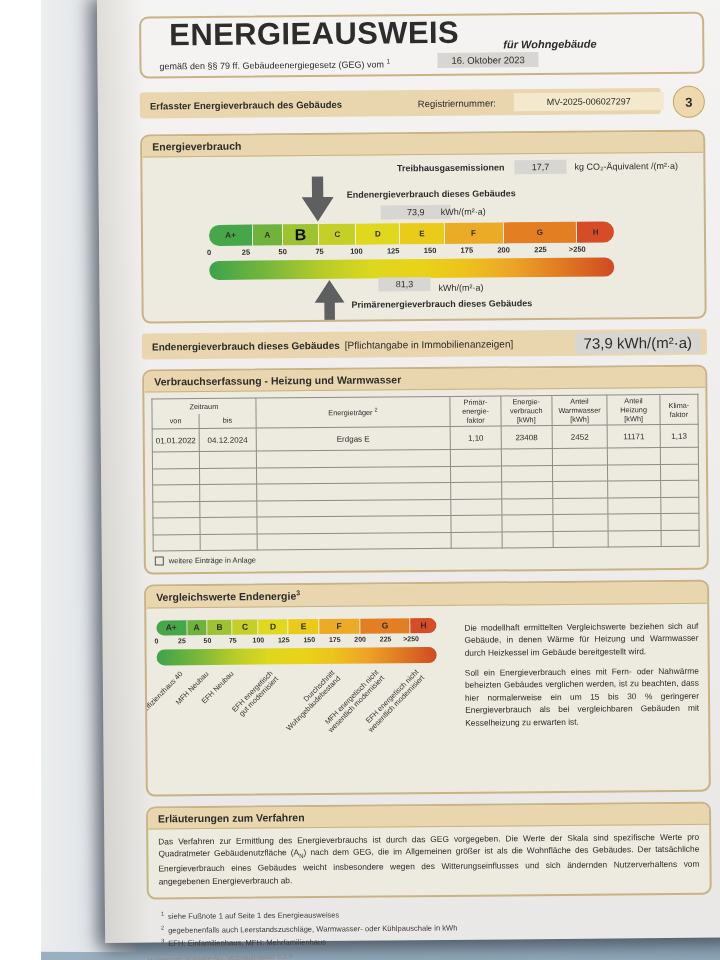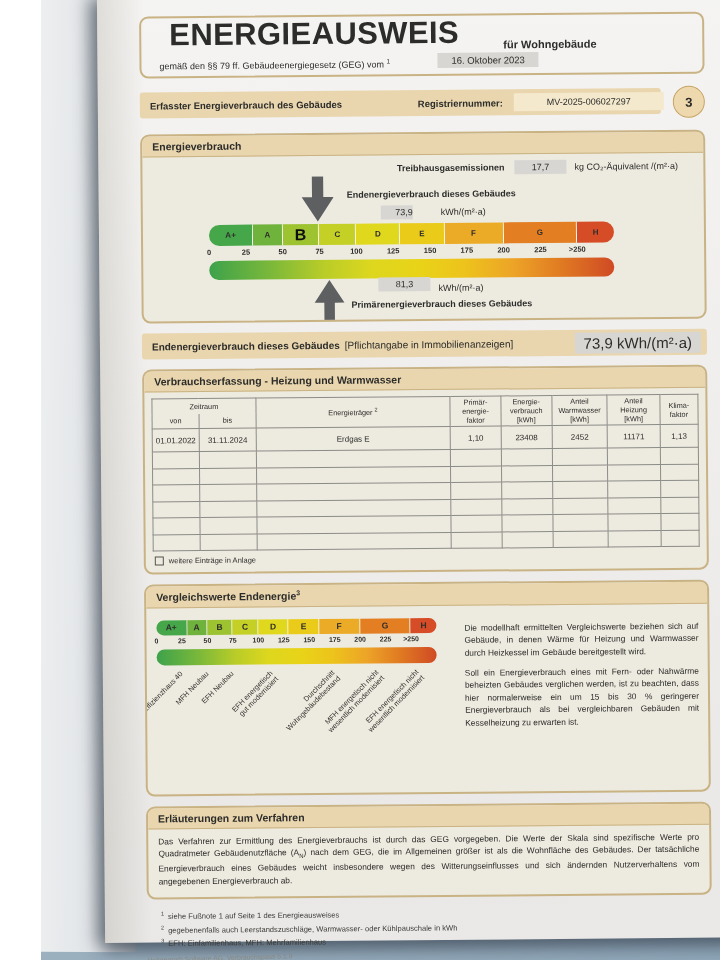--- a/index.html
+++ b/index.html
@@ -29,32 +29,32 @@
 
   :root{
     --band-tan:#e9d6ae; --box-border:#c9b384; --value-highlight:#d7d6d2;
     --number-inset:#f4e9cd; --arrow-gray:#5d5f61;
   }
 
   
   .header-box{position:relative;height:58px;border:2px solid var(--box-border);
     border-radius:9px;margin-bottom:12px;}
   .doc-title{position:absolute;left:28px;top:-1px;font-size:31px;font-weight:700;letter-spacing:.4px;}
-  .doc-sub{position:absolute;left:362px;top:23px;font-size:11px;font-weight:700;}
+  .doc-sub{position:absolute;left:362px;top:23px;font-size:11px;font-weight:700;font-style:italic;}
   .law{position:absolute;left:18px;top:41px;font-size:9px;}
   .law sup{font-size:6.5px;}
   .date-box{position:absolute;left:296px;top:37px;background:var(--value-highlight);
     padding:2px 14px;font-size:9.5px;}
 
   
   .reg-wrap{position:relative;margin-bottom:14px;height:30px;}
   .reg-band{position:absolute;left:0;top:2px;width:calc(100% - 44px);height:26px;
     background:var(--band-tan);border-radius:3px;display:flex;align-items:center;font-size:9.5px;}
   .reg-left{font-weight:700;margin-left:10px;}
-  .reg-label{font-weight:700;position:absolute;left:278px;}
+  .reg-label{font-weight:400;position:absolute;left:278px;}
   .reg-number{position:absolute;left:374px;width:150px;height:18px;background:var(--number-inset);
     text-align:center;line-height:18px;font-size:9px;}
   .page-circle{position:absolute;right:0;top:0;width:30px;height:30px;border-radius:50%;
     background:#eed9ae;border:1px solid #c7a465;display:flex;align-items:center;justify-content:center;
     font-weight:700;font-size:13px;}
 
   
   .sec{border:2px solid var(--box-border);border-radius:9px;background:#edeadf;
     margin-bottom:10px;overflow:hidden;}
   .sec-head{background:var(--band-tan);padding:4px 10px;font-weight:700;font-size:10.5px;
@@ -62,22 +62,22 @@
   .sec-head sup{font-size:7px;}
 
   
   .ev-content{position:relative;height:164px;font-size:9px;}
   .ghg-label{position:absolute;top:8px;left:150px;width:212px;text-align:right;font-weight:700;}
   .ghg-value{position:absolute;top:6px;left:372px;width:52px;height:14px;
     background:var(--value-highlight);text-align:center;line-height:14px;}
   .ghg-unit{position:absolute;top:8px;left:432px;}
   .arrow-down{position:absolute;left:160px;top:20px;}
   .final-label{position:absolute;left:204px;top:34px;font-weight:700;}
-  .final-value{position:absolute;left:238px;top:50px;width:32px;height:14px;
-    background:var(--value-highlight);text-align:right;line-height:14px;}
+  .final-value{position:absolute;left:238px;top:50px;width:70px;height:14px;
+    background:var(--value-highlight);text-align:center;line-height:14px;}
   .final-unit{position:absolute;left:298px;top:52px;}
   .letter-bar{display:flex;}
   .letter-bar.main{position:absolute;left:66px;top:68px;width:405px;height:21px;}
   .letter-bar .seg{position:relative;border-right:1px solid #f6f5f0;display:flex;
     align-items:center;justify-content:center;box-sizing:border-box;}
   .letter-bar .seg:first-child{border-top-left-radius:11px;border-bottom-left-radius:11px;}
   .letter-bar .seg:last-child{border-right:none;border-top-right-radius:11px;border-bottom-right-radius:11px;}
   .letter-bar .seg span{font-size:8px;font-weight:700;color:#2e2e2c;}
   .letter-bar.main .seg.cur span{font-size:16px;color:#0d0d0d;}
   .tick-row{position:relative;}
@@ -278,21 +278,21 @@
 faktor</th>
               </tr>
               <tr>
                 <th class="no-top">von</th>
                 <th class="no-top">bis</th>
               </tr>
             </thead>
             <tbody>
               <tr class="data-row">
                 <td>01.01.2022</td>
-                <td>31.11.2024</td>
+                <td>04.12.2024</td>
                 <td>Erdgas E</td>
                 <td>1,10</td>
                 <td>23408</td>
                 <td>2452</td>
                 <td>11171</td>
                 <td>1,13</td>
               </tr>
             <tr class="empty-row">
                   <td></td>
                   <td></td>

